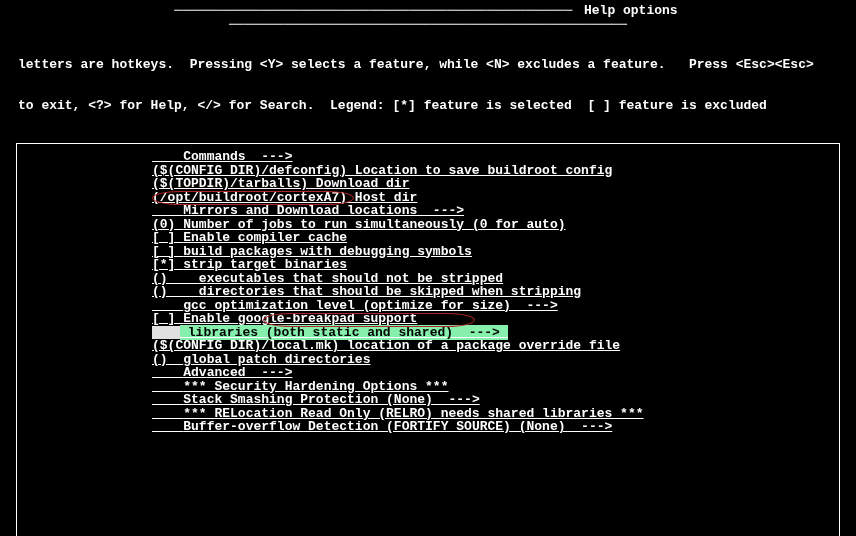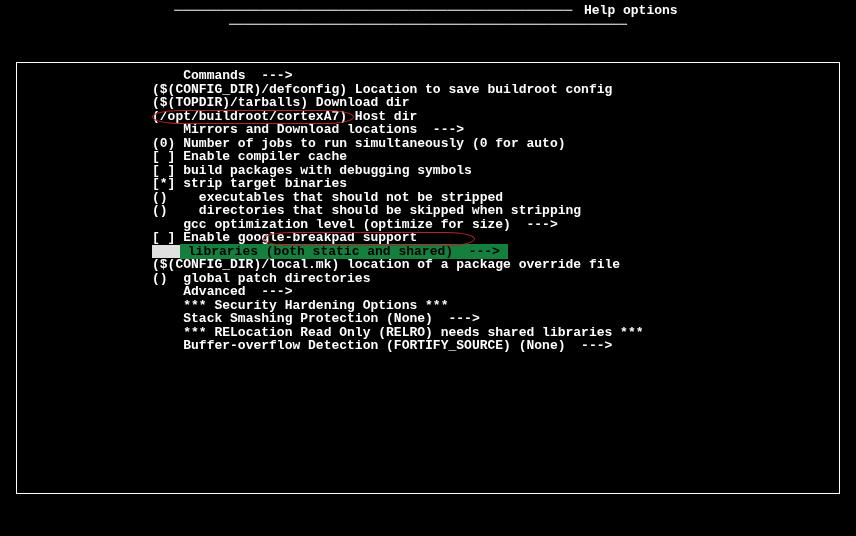--- a/index.html
+++ b/index.html
@@ -37,23 +37,23 @@
     border: 1px solid #fff;
     margin: 4px 8px 2px 8px;
     height: 432px;
     position: relative;
     padding: 6px 0 0 0;
   }
   .menu-content {
     padding-left: 135px;
     white-space: pre;
   }
-  .line { height: 13.5px; }
+  .line { height: 13.5px; text-decoration: underline; }
   .sel {
-    background: #15803d;
+    background: #86efac;
     color: #000;
   }
   .sel-mark {
     background: #e0e0e0;
     color: #000;
     display: inline-block;
     width: 28px;
     text-align: left;
     padding-left: 1px;
   }
@@ -68,20 +68,22 @@
   .ann2 { left: 246px; top: 169px; width: 212px; height: 14px; border-radius: 40px/10px;}
 </style>
 </head>
 <body>
 
 <div class="screen">
   <div class="title-row">
     <span class="dash">─────────────────────────────────────────────────── </span><span class="title-center">Help options</span><span class="dash"> ───────────────────────────────────────────────────</span>
   </div>
   <div class="helptext">
+    <div>letters are hotkeys.  Pressing &lt;Y&gt; selects a feature, while &lt;N&gt; excludes a feature.   Press &lt;Esc&gt;&lt;Esc&gt;</div>
+    <div>to exit, &lt;?&gt; for Help, &lt;/&gt; for Search.  Legend: [*] feature is selected  [ ] feature is excluded</div>
   </div>
 
   <div class="menu-box">
     <div class="menu-content" id="menu-content"><div class="line"><span>    </span><span class="hotkey">C</span><span>ommands  ---&gt;</span></div><div class="line"><span>($(CONFIG_DIR)/defconfig) </span><span class="hotkey">L</span><span>ocation to save buildroot config</span></div><div class="line"><span>($(TOPDIR)/tarballs) </span><span class="hotkey">D</span><span>ownload dir</span></div><div class="line"><span>(/opt/buildroot/cortexA7) H</span><span class="hotkey">o</span><span>st dir</span></div><div class="line"><span>    </span><span class="hotkey">M</span><span>irrors and Download locations  ---&gt;</span></div><div class="line"><span>(0) </span><span class="hotkey">N</span><span>umber of jobs to run simultaneously (0 for auto)</span></div><div class="line"><span>[ ] </span><span class="hotkey">E</span><span>nable compiler cache</span></div><div class="line"><span>[ ] </span><span class="hotkey">b</span><span>uild packages with debugging symbols</span></div><div class="line"><span>[*] </span><span class="hotkey">s</span><span>trip target binaries</span></div><div class="line"><span>()    </span><span class="hotkey">e</span><span>xecutables that should not be stripped</span></div><div class="line"><span>()    </span><span class="hotkey">d</span><span>irectories that should be skipped when stripping</span></div><div class="line"><span>    </span><span class="hotkey">g</span><span>cc optimization level (optimize for size)  ---&gt;</span></div><div class="line"><span>[ ] </span><span class="hotkey">E</span><span>nable google-breakpad support</span></div><div class="line"><span class="sel-mark">   </span><span class="sel"> libraries (both static and shared)  ---&gt; </span></div><div class="line"><span>($(CONFIG_DIR)/local.mk) </span><span class="hotkey">l</span><span>ocation of a package override file</span></div><div class="line"><span>()  </span><span class="hotkey">g</span><span>lobal patch directories</span></div><div class="line"><span>    </span><span class="hotkey">A</span><span>dvanced  ---&gt;</span></div><div class="line"><span>    </span><span>*** Security Hardening Options ***</span></div><div class="line"><span>    </span><span class="hotkey">S</span><span>tack Smashing Protection (None)  ---&gt;</span></div><div class="line"><span>    </span><span>*** RELocation Read Only (RELRO) needs shared libraries ***</span></div><div class="line"><span>    </span><span class="hotkey">B</span><span>uffer-overflow Detection (FORTIFY_SOURCE) (None)  ---&gt;</span></div></div>
 
     <div class="annot ann1"></div>
     <div class="annot ann2"></div>
 
   </div>
 </div>

